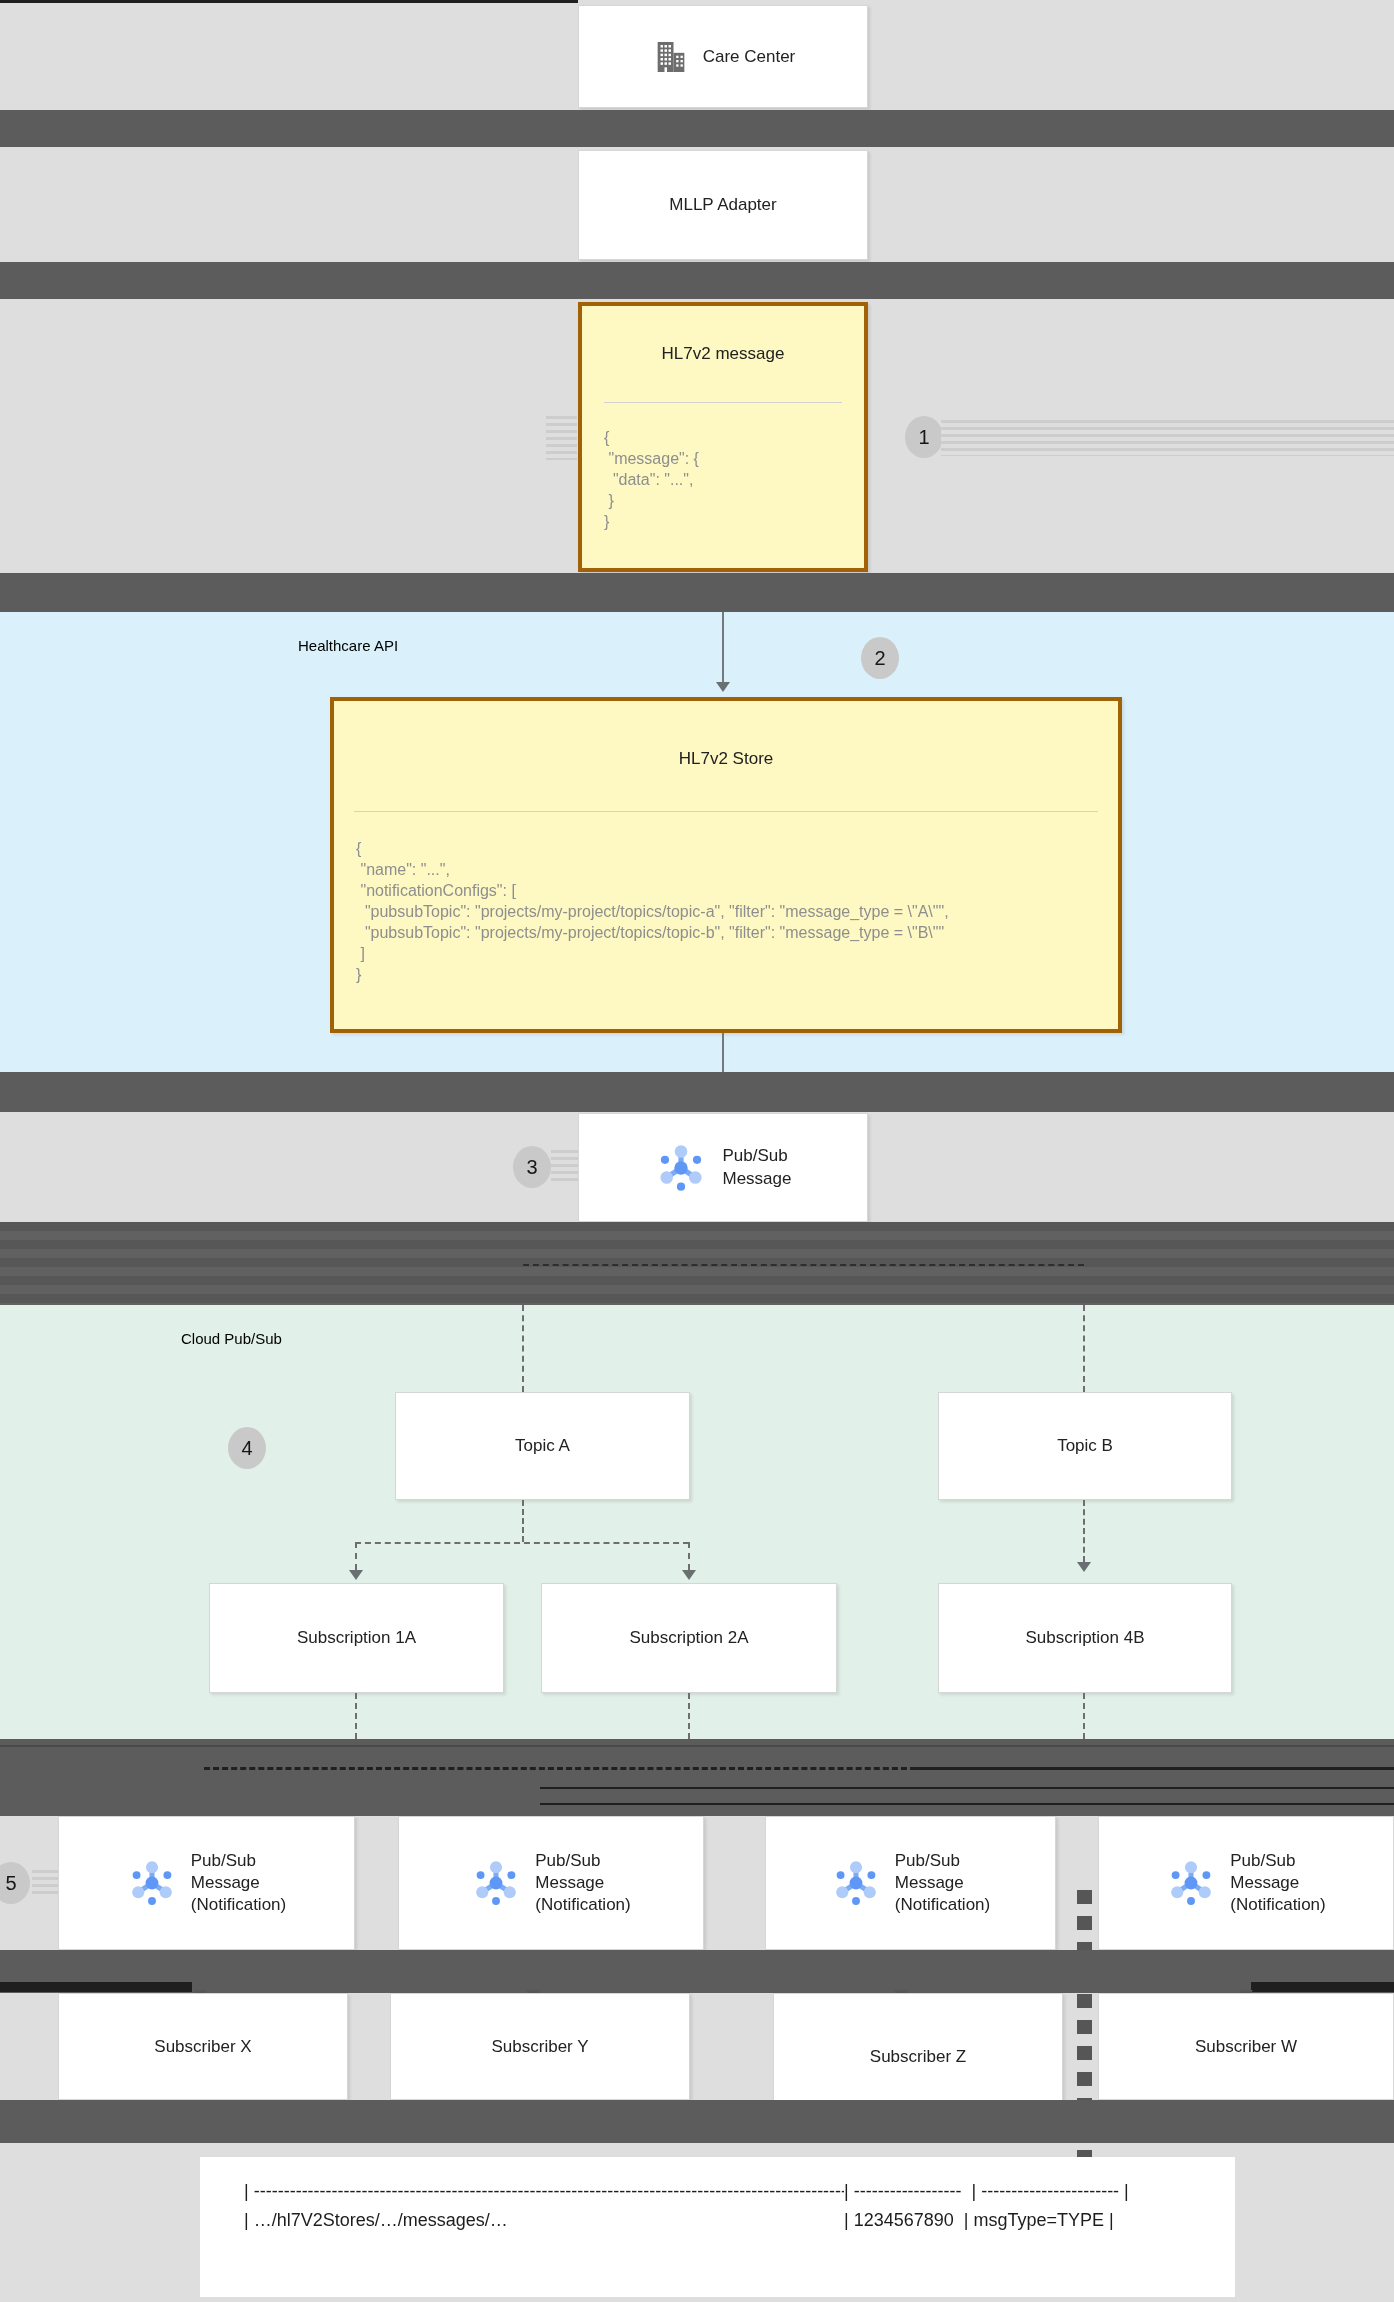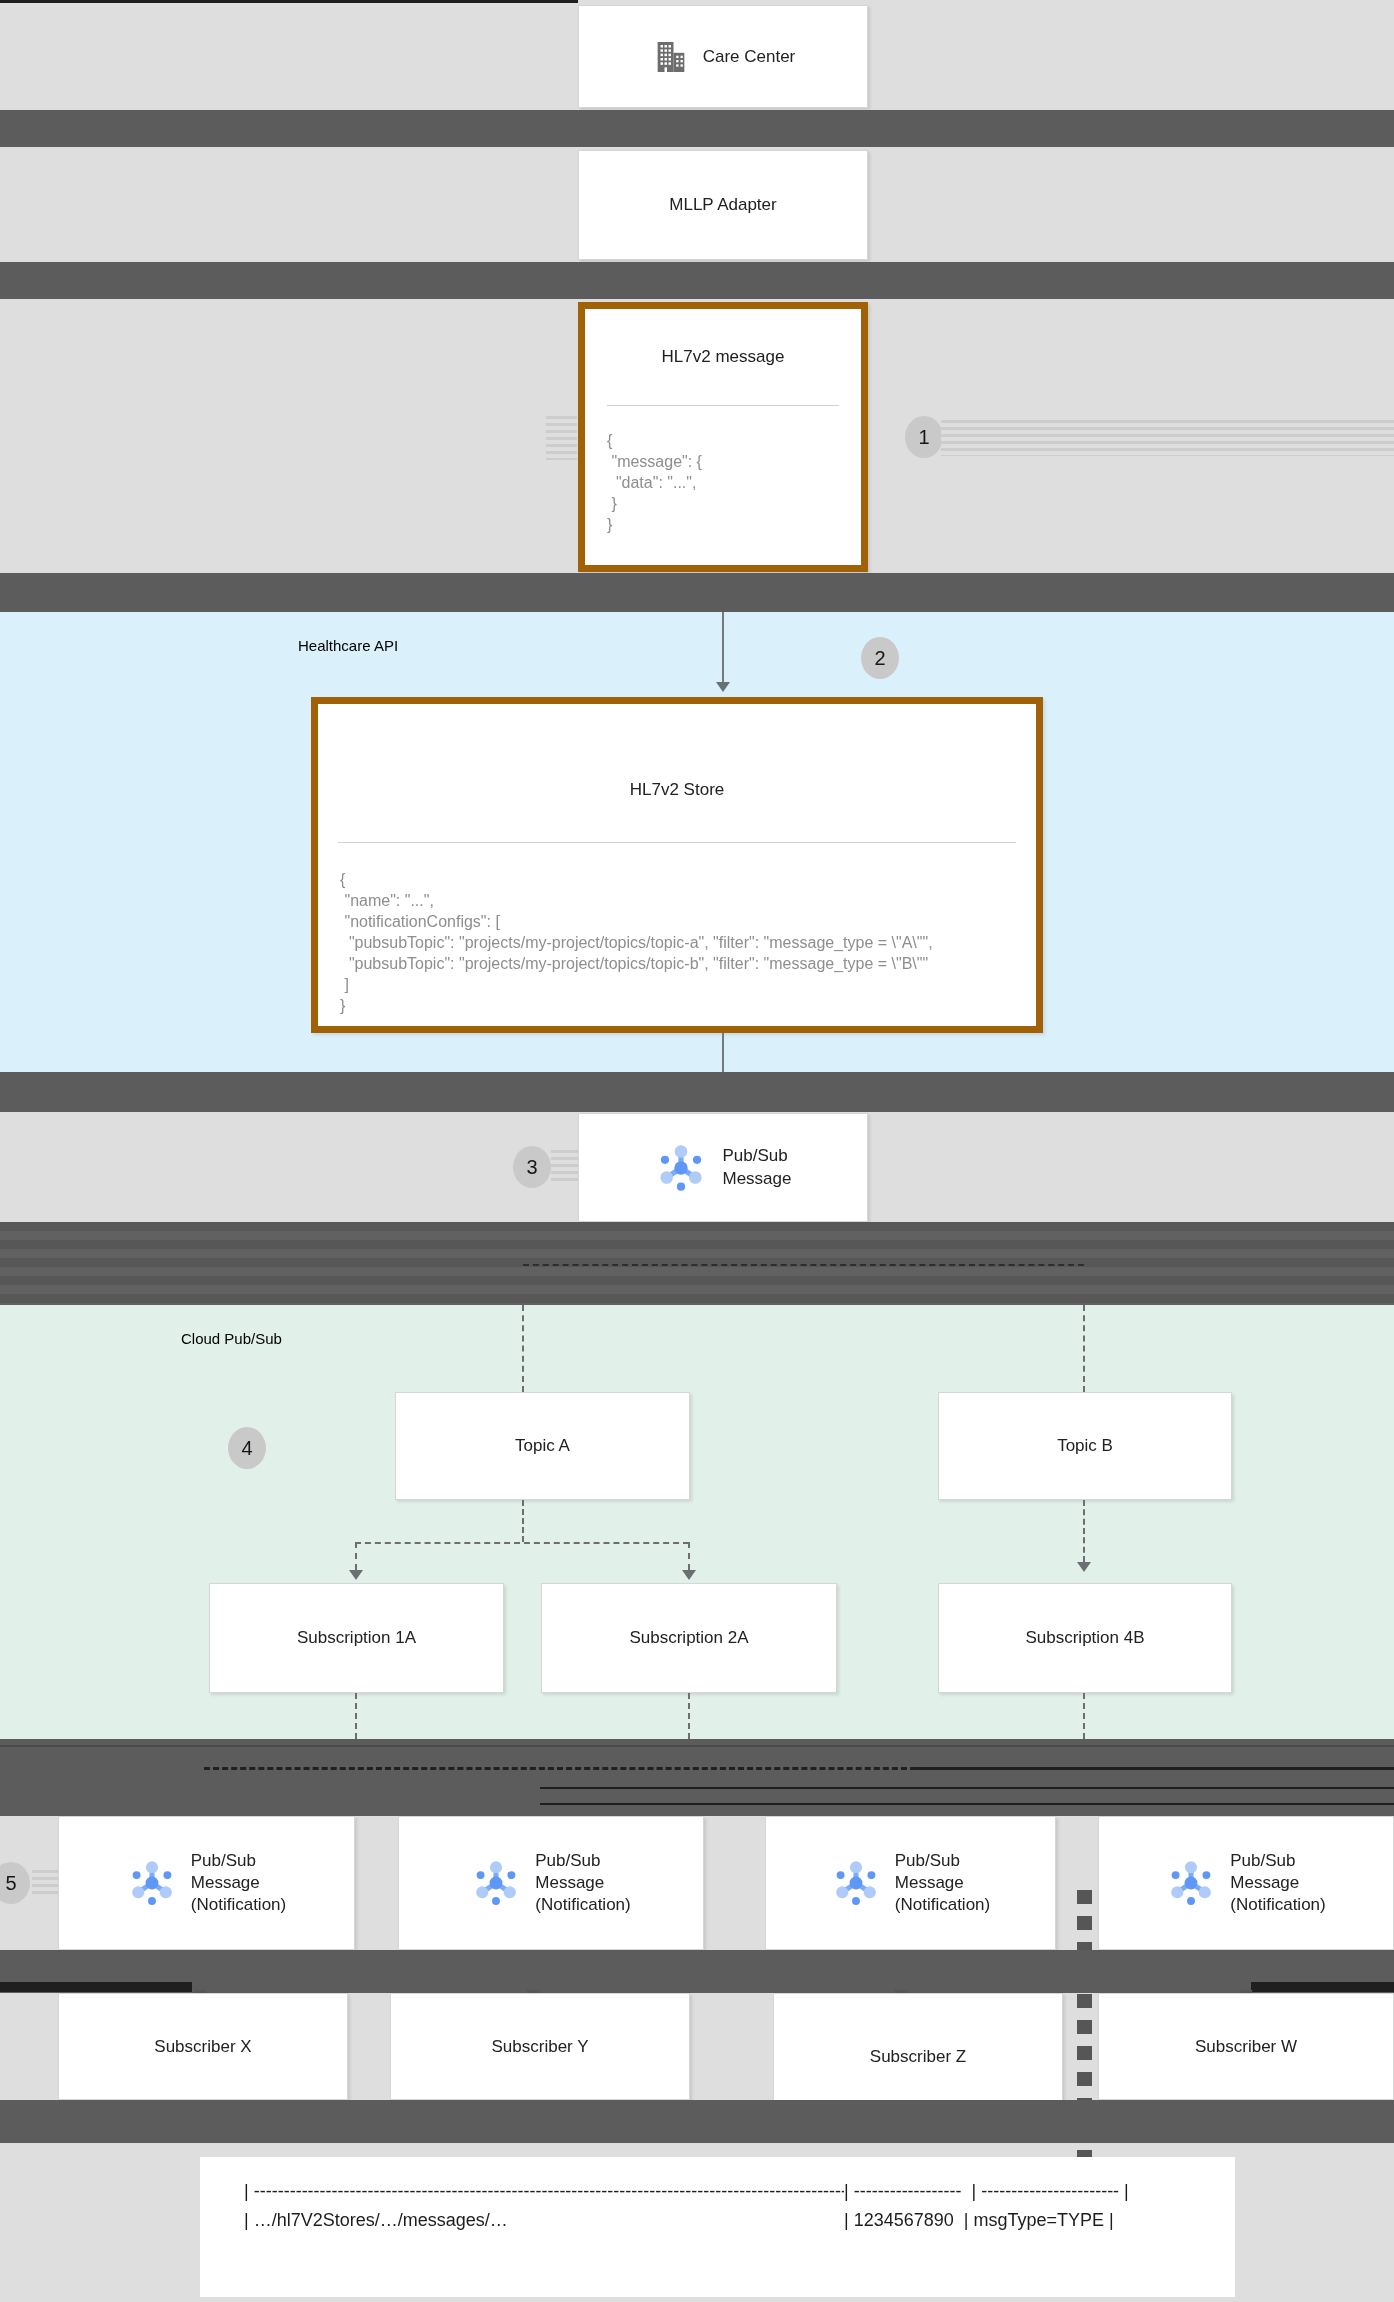--- a/index.html
+++ b/index.html
@@ -8,21 +8,21 @@
 
   .band{position:absolute;left:0;width:1394px;background:#5c5c5c;}
   .band-textured{background:repeating-linear-gradient(180deg,#575757 0 9px,#616161 9px 18px);}
 
   .node{position:absolute;background:#ffffff;border:1px solid #d6d6d6;
         box-shadow:2px 2px 3px rgba(0,0,0,0.10);
         display:flex;align-items:center;justify-content:center;
         color:#222;font-size:17px;box-sizing:border-box;}
   .node .lbl{text-align:center;}
 
-  .card{position:absolute;background:#ffffff;border:7px solid #a16207;
+  .card{position:absolute;background:#fef9c3;border:4px solid #a16207;
         box-shadow:2px 2px 3px rgba(0,0,0,0.10);box-sizing:border-box;}
   .card .card-title{text-align:center;color:#212121;font-size:17px;}
   .card .divider{border-top:1px solid #d2d2d2;height:0;}
   .code{font-size:16px;line-height:21px;color:#8e8e8e;white-space:pre;}
 
   .section{position:absolute;left:0;width:1394px;}
   .section-label{position:absolute;font-size:15px;color:#000000;}
 
   .circle{position:absolute;width:38px;height:42px;border-radius:50%;
           background:#c9c9c9;color:#161616;font-size:20px;
@@ -118,21 +118,21 @@
   <div class="band" style="top:573px;height:39px;"></div>
 
   <div class="section" style="top:612px;height:460px;background:#daf1fb;"></div>
   <div class="section-label" style="left:298px;top:637px;">Healthcare API</div>
   <div class="circle" style="left:861px;top:637px;">
     <span>2</span>
   </div>
   <div class="solidv" style="left:722px;top:612px;height:72px;"></div>
   <div class="arrow-down" style="left:716px;top:682px;"></div>
 
-  <div class="card" style="left:311px;top:697px;width:732px;height:336px;padding-top:76px;">
+  <div class="card" style="left:330px;top:697px;width:792px;height:336px;padding-top:48px;">
     <div class="card-title">HL7v2 Store</div>
     <div class="divider" style="margin:42px 20px 0 20px;"></div>
     <div class="code" style="margin:26px 0 0 22px;">{
  "name": "...",
  "notificationConfigs": [
   "pubsubTopic": "projects/my-project/topics/topic-a", "filter": "message_type = \"A\"",
   "pubsubTopic": "projects/my-project/topics/topic-b", "filter": "message_type = \"B\""
  ]
 }</div>
   </div>

